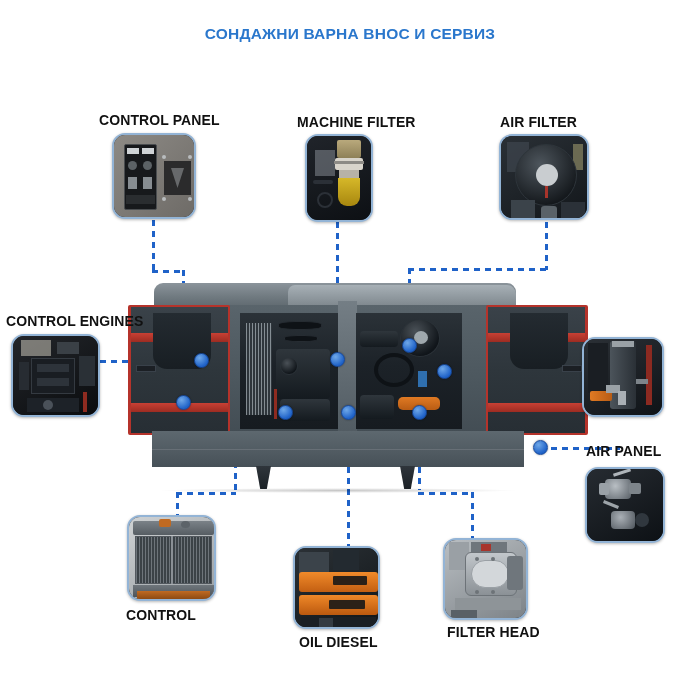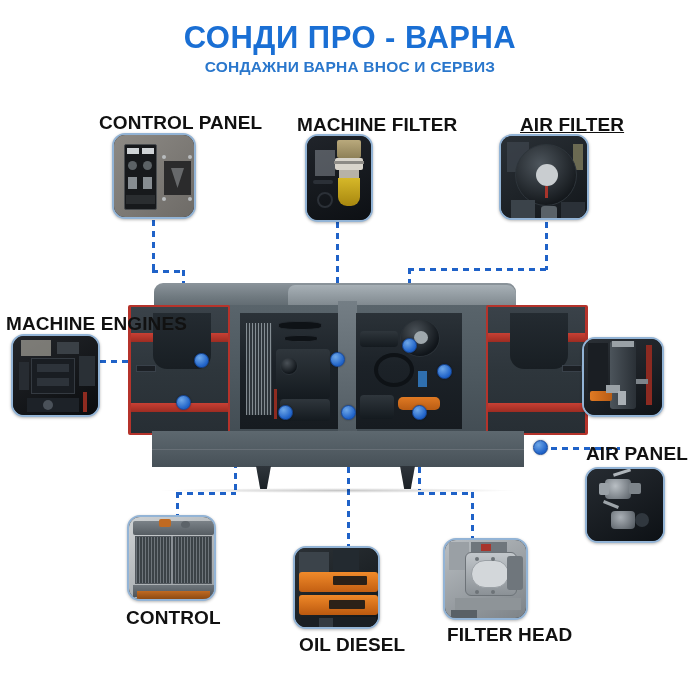--- a/index.html
+++ b/index.html
@@ -24,21 +24,21 @@
     letter-spacing: 0.5px; line-height: 1.05;
   }
   .title-sub {
     font-size: 15.5px; font-weight: bold; color: #2a77cc;
     letter-spacing: 0.2px; margin-top: 3px;
   }
 
   
   .label {
     position: absolute;
-    font-size: 19px;
+    font-size: 14px;
     font-weight: bold;
     color: #111111;
     white-space: nowrap;
     letter-spacing: 0.1px;
   }
   .label.small { font-size: 12.4px; }
 
   
   .thumb {
     position: absolute;
@@ -169,21 +169,20 @@
   
   .t-bg { position: absolute; inset: 0; }
   .p { position: absolute; }
 </style>
 </head>
 <body>
 
 <div id="stage">
 
   <div class="header">
-    <div class="title-main">СОНДИ ПРО - ВАРНА</div>
     <div class="title-sub">СОНДАЖНИ ВАРНА ВНОС И СЕРВИЗ</div>
   </div>
 
   <div class="dash-v" style="left:152px; top:220px; height:52px;"></div>
   <div class="dash-h" style="left:152px; top:270px; width:32px;"></div>
   <div class="dash-v" style="left:182px; top:270px; height:70px;"></div>
 
   <div class="dash-v" style="left:336px; top:222px; height:120px;"></div>
 
   <div class="dash-v" style="left:545px; top:222px; height:48px;"></div>
@@ -293,36 +292,36 @@
       <div class="p" style="left:30px; top:4px; width:24px; height:18px; background:linear-gradient(to bottom,#b9a97c,#8e8057); border-radius:2px;"></div>
       <div class="p" style="left:28px; top:22px; width:28px; height:12px; background:#d8d4cb; border-radius:2px;"></div>
       <div class="p" style="left:27px; top:25px; width:30px; height:3px; background:#8c8a85;"></div>
       <div class="p" style="left:32px; top:34px; width:20px; height:8px; background:#b7b2a7;"></div>
       <div class="p" style="left:31px; top:42px; width:22px; height:28px; background:linear-gradient(to bottom,#d6b829,#a8870f); border-radius:0 0 9px 9px;"></div>
       <div class="p" style="left:6px; top:44px; width:20px; height:4px; background:#2b3037; border-radius:3px;"></div>
       <div class="p" style="left:10px; top:56px; width:16px; height:16px; border:2px solid #2b3037; border-radius:50%; background:transparent;"></div>
     </div>
   </div>
 
-  <div class="label" style="left:520px; top:114px;text-decoration:underline;">AIR FILTER</div>
+  <div class="label" style="left:500px; top:114px;">AIR FILTER</div>
   <div class="thumb" style="left:499px; top:134px; width:90px; height:86px;">
     <div class="inner">
       <div class="t-bg" style="background:linear-gradient(150deg,#2a3036,#13171b);"></div>
       <div class="p" style="left:6px; top:6px; width:22px; height:30px; background:#3e464e; opacity:.7;"></div>
       <div class="p" style="left:72px; top:8px; width:10px; height:26px; background:#6b6a52;"></div>
       <div class="p" style="left:14px; top:8px; width:62px; height:62px; border-radius:50%; background:radial-gradient(circle at 40% 32%, #4d555c, #14181c 76%); border:1px solid #2e353b;"></div>
       <div class="p" style="left:35px; top:28px; width:22px; height:22px; border-radius:50%; background:#c9cdd0;"></div>
       <div class="p" style="left:44px; top:50px; width:3px; height:12px; background:#a8342b;"></div>
       <div class="p" style="left:10px; top:64px; width:24px; height:18px; background:#3b434a;"></div>
       <div class="p" style="left:60px; top:66px; width:24px; height:16px; background:#2b3138;"></div>
       <div class="p" style="left:40px; top:70px; width:16px; height:14px; background:#5a6268; border-radius:3px;"></div>
     </div>
   </div>
 
-  <div class="label" style="left:6px; top:313px;">MACHINE ENGINES</div>
+  <div class="label" style="left:6px; top:313px;">CONTROL ENGINES</div>
   <div class="thumb" style="left:11px; top:334px; width:89px; height:83px;">
     <div class="inner">
       <div class="t-bg" style="background:linear-gradient(150deg,#23262b,#0a0c0e);"></div>
       <div class="p" style="left:8px; top:4px; width:30px; height:16px; background:#c8c4b8; opacity:.55;"></div>
       <div class="p" style="left:44px; top:6px; width:22px; height:12px; background:#3a4046;"></div>
       <div class="p" style="left:18px; top:22px; width:44px; height:36px; background:#191d22; border:1px solid #343a41;"></div>
       <div class="p" style="left:24px; top:28px; width:32px; height:8px; background:#2d333a;"></div>
       <div class="p" style="left:24px; top:42px; width:32px; height:8px; background:#2d333a;"></div>
       <div class="p" style="left:66px; top:20px; width:16px; height:30px; background:#2a3036;"></div>
       <div class="p" style="left:6px; top:26px; width:10px; height:28px; background:#272c32;"></div>

